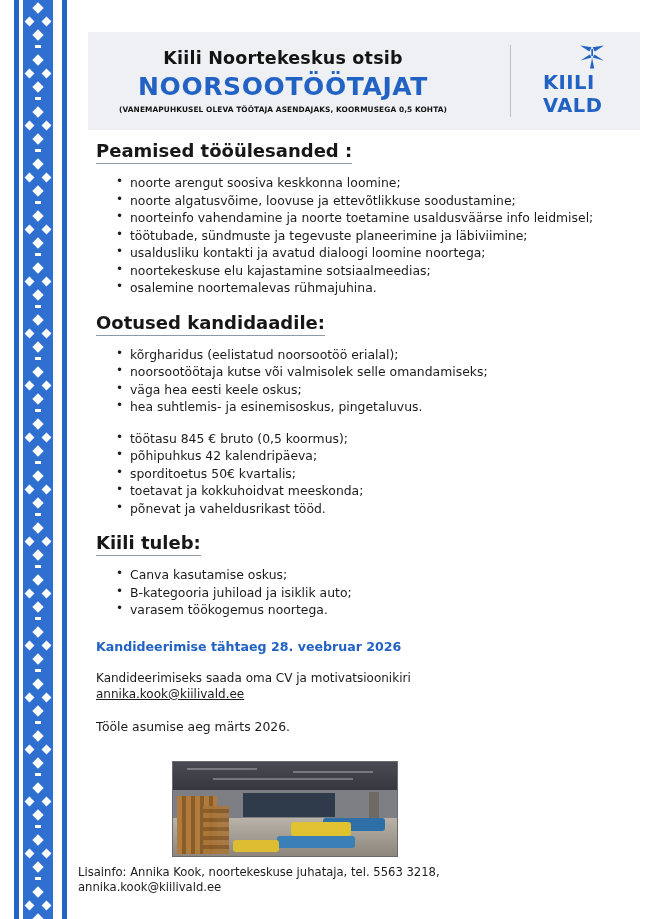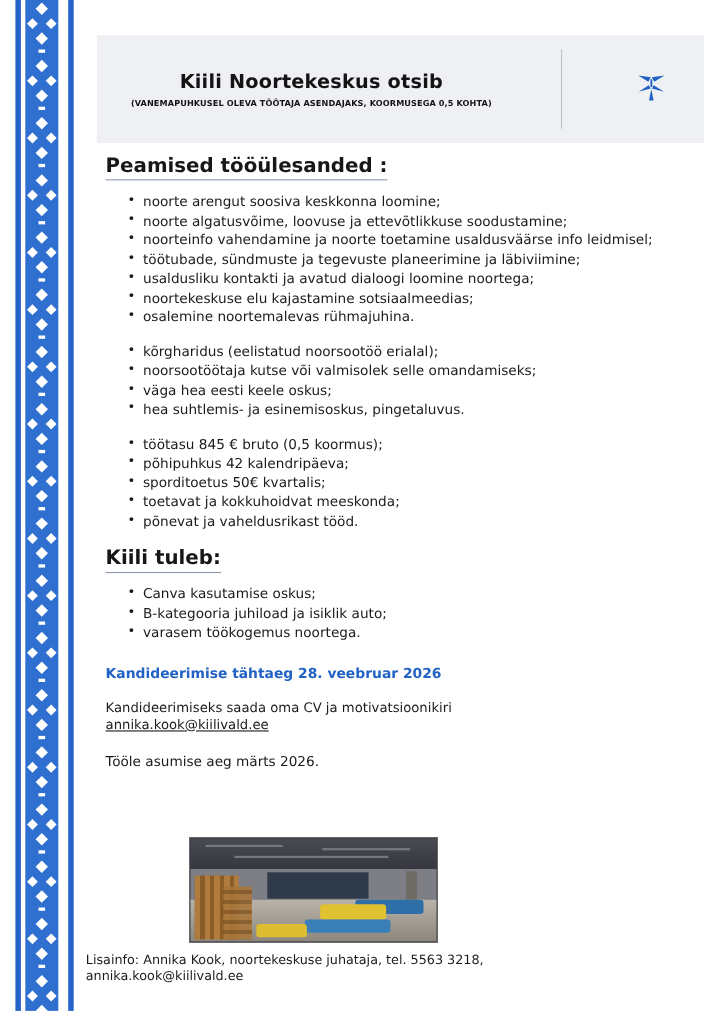--- a/index.html
+++ b/index.html
@@ -418,51 +418,53 @@
         <div class="d d4"></div>
       </div>
     </div>
 </div>
 
 <div class="content">
 
   <div class="header">
     <div class="header-left">
       <div class="header-line1">Kiili Noortekeskus otsib</div>
+      <div class="header-line2">NOORSOOTÖÖTAJAT</div>
       <div class="header-line3">(VANEMAPUHKUSEL OLEVA TÖÖTAJA ASENDAJAKS, KOORMUSEGA 0,5 KOHTA)</div>
     </div>
     <div class="header-divider"></div>
     <div class="header-right">
       <div class="logo-mark">
         <svg width="34" height="24" viewBox="0 0 34 24">
           <g fill="#2162c4">
             <path d="M16.6 2.2 L5.2 0.6 L14.4 6.4 Z"></path>
             <path d="M17.6 2.2 L29.0 0.6 L19.8 6.4 Z"></path>
             <path d="M16.6 12.4 L5.6 15.4 L14.8 9.4 Z"></path>
             <path d="M17.6 12.4 L28.6 15.4 L19.4 9.4 Z"></path>
             <rect x="16.3" y="4.0" width="1.7" height="7"></rect>
             <path d="M17.1 13.0 L15.0 23.4 L19.2 23.4 Z"></path>
           </g>
         </svg>
       </div>
+      <div class="logo-text">KIILI VALD</div>
     </div>
   </div>
 
   <div class="body-area">
     <div id="sections-host">
         <div class="section-block"><div class="section-title">Peamised tööülesanded :</div><ul class="bullets">
             <li>noorte arengut soosiva keskkonna loomine;</li>
             <li>noorte algatusvõime, loovuse ja ettevõtlikkuse soodustamine;</li>
             <li>noorteinfo vahendamine ja noorte toetamine usaldusväärse info leidmisel;</li>
             <li>töötubade, sündmuste ja tegevuste planeerimine ja läbiviimine;</li>
             <li>usaldusliku kontakti ja avatud dialoogi loomine noortega;</li>
             <li>noortekeskuse elu kajastamine sotsiaalmeedias;</li>
             <li>osalemine noortemalevas rühmajuhina.</li>
           </ul></div>
-        <div class="section-block"><ul class="bullets">
+        <div class="section-block"><div class="section-title">Ootused kandidaadile:</div><ul class="bullets">
             <li>kõrgharidus (eelistatud noorsootöö erialal);</li>
             <li>noorsootöötaja kutse või valmisolek selle omandamiseks;</li>
             <li>väga hea eesti keele oskus;</li>
             <li>hea suhtlemis- ja esinemisoskus, pingetaluvus.</li>
           </ul></div>
         <div class="section-block"><ul class="bullets">
             <li>töötasu 845 € bruto (0,5 koormus);</li>
             <li>põhipuhkus 42 kalendripäeva;</li>
             <li>sporditoetus 50€ kvartalis;</li>
             <li>toetavat ja kokkuhoidvat meeskonda;</li>

